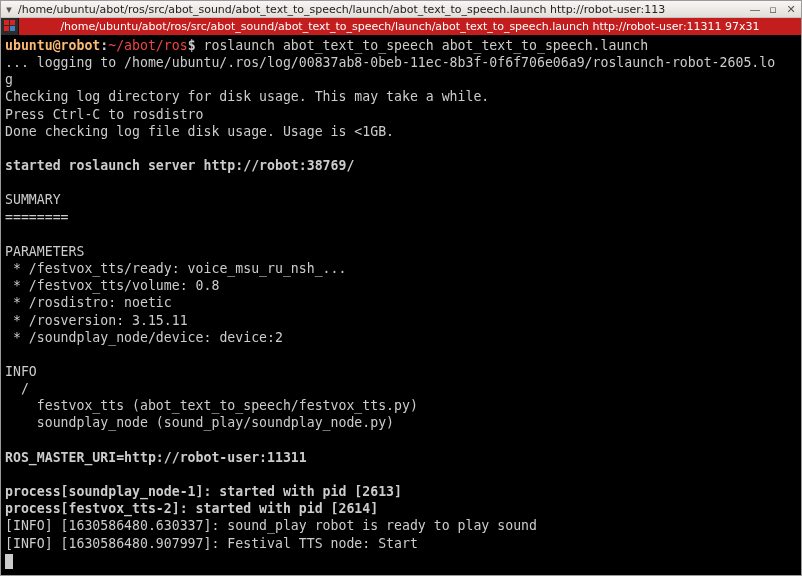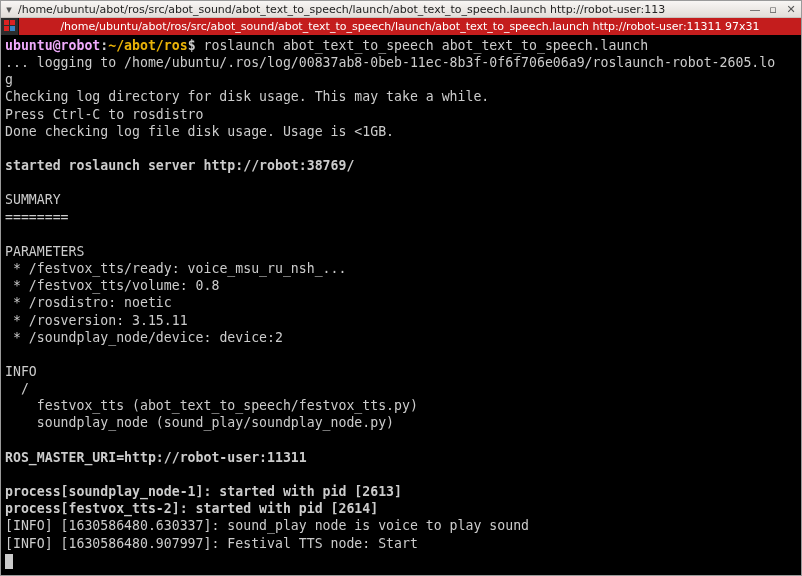--- a/index.html
+++ b/index.html
@@ -88,22 +88,22 @@
     background: #000;
     color: #ccc;
     padding: 2px 4px 2px 4px;
     line-height: 1.30;
     font-size: 13.2px;
     white-space: pre-wrap;
     word-break: break-all;
     overflow: hidden;
     position: relative;
   }
-  .terminal .prompt-user { color: #f0abfc; font-weight: bold; margin-top: 24px; }
-  .terminal .prompt-path { color: #eab308; font-weight: bold; }
+  .terminal .prompt-user { color: #fdba74; font-weight: bold; margin-top: 24px; }
+  .terminal .prompt-path { color: #ef4444; font-weight: normal; }
   .terminal .bold { font-weight: bold; }
   .terminal .cursor {
     display: inline-block;
     width: 8px;
     height: 15px;
     background: #ccc;
     vertical-align: bottom;
   }
 </style>
 </head>
@@ -154,17 +154,17 @@
 <span></span>
 <span>INFO</span>
 <span>  /</span>
 <span>    festvox_tts (abot_text_to_speech/festvox_tts.py)</span>
 <span>    soundplay_node (sound_play/soundplay_node.py)</span>
 <span></span>
 <span class="bold">ROS_MASTER_URI=http://robot-user:11311</span>
 <span></span>
 <span class="bold">process[soundplay_node-1]: started with pid [2613]</span>
 <span class="bold">process[festvox_tts-2]: started with pid [2614]</span>
-<span>[INFO] [1630586480.630337]: sound_play node is voice to play sound</span>
+<span>[INFO] [1630586480.630337]: sound_play robot is ready to play sound</span>
 <span>[INFO] [1630586480.907997]: Festival TTS node: Start</span>
 <span class="cursor"></span></div>
 
 </div>
 
 </body></html>

